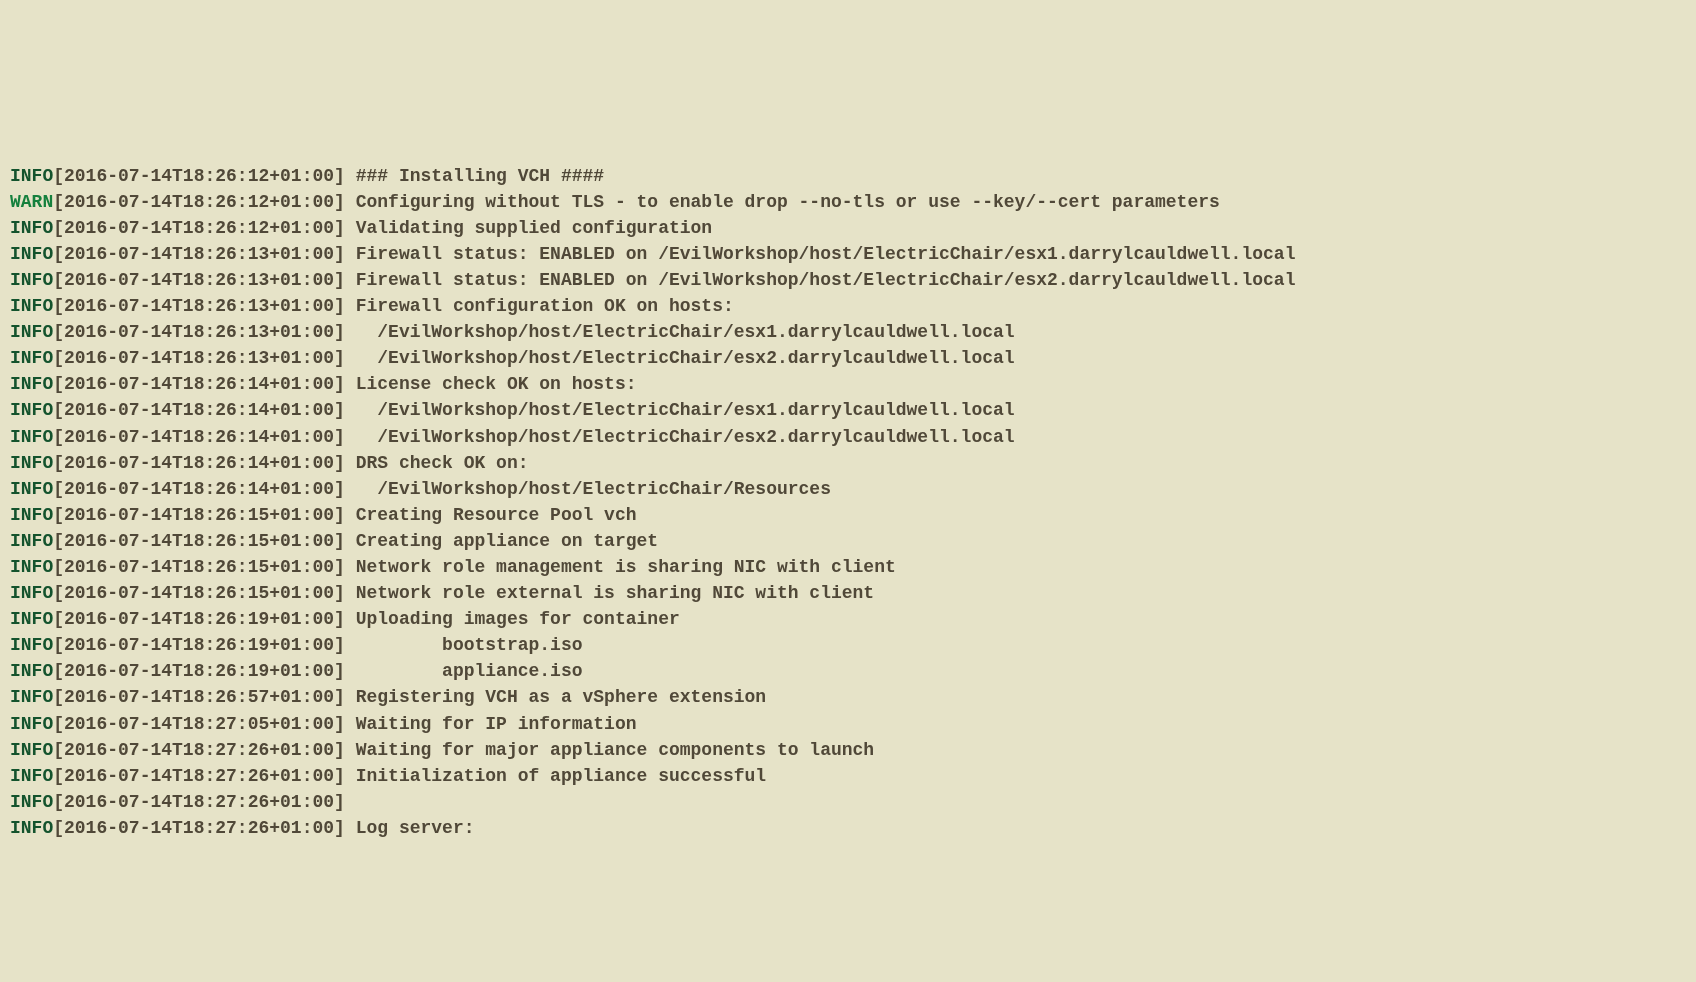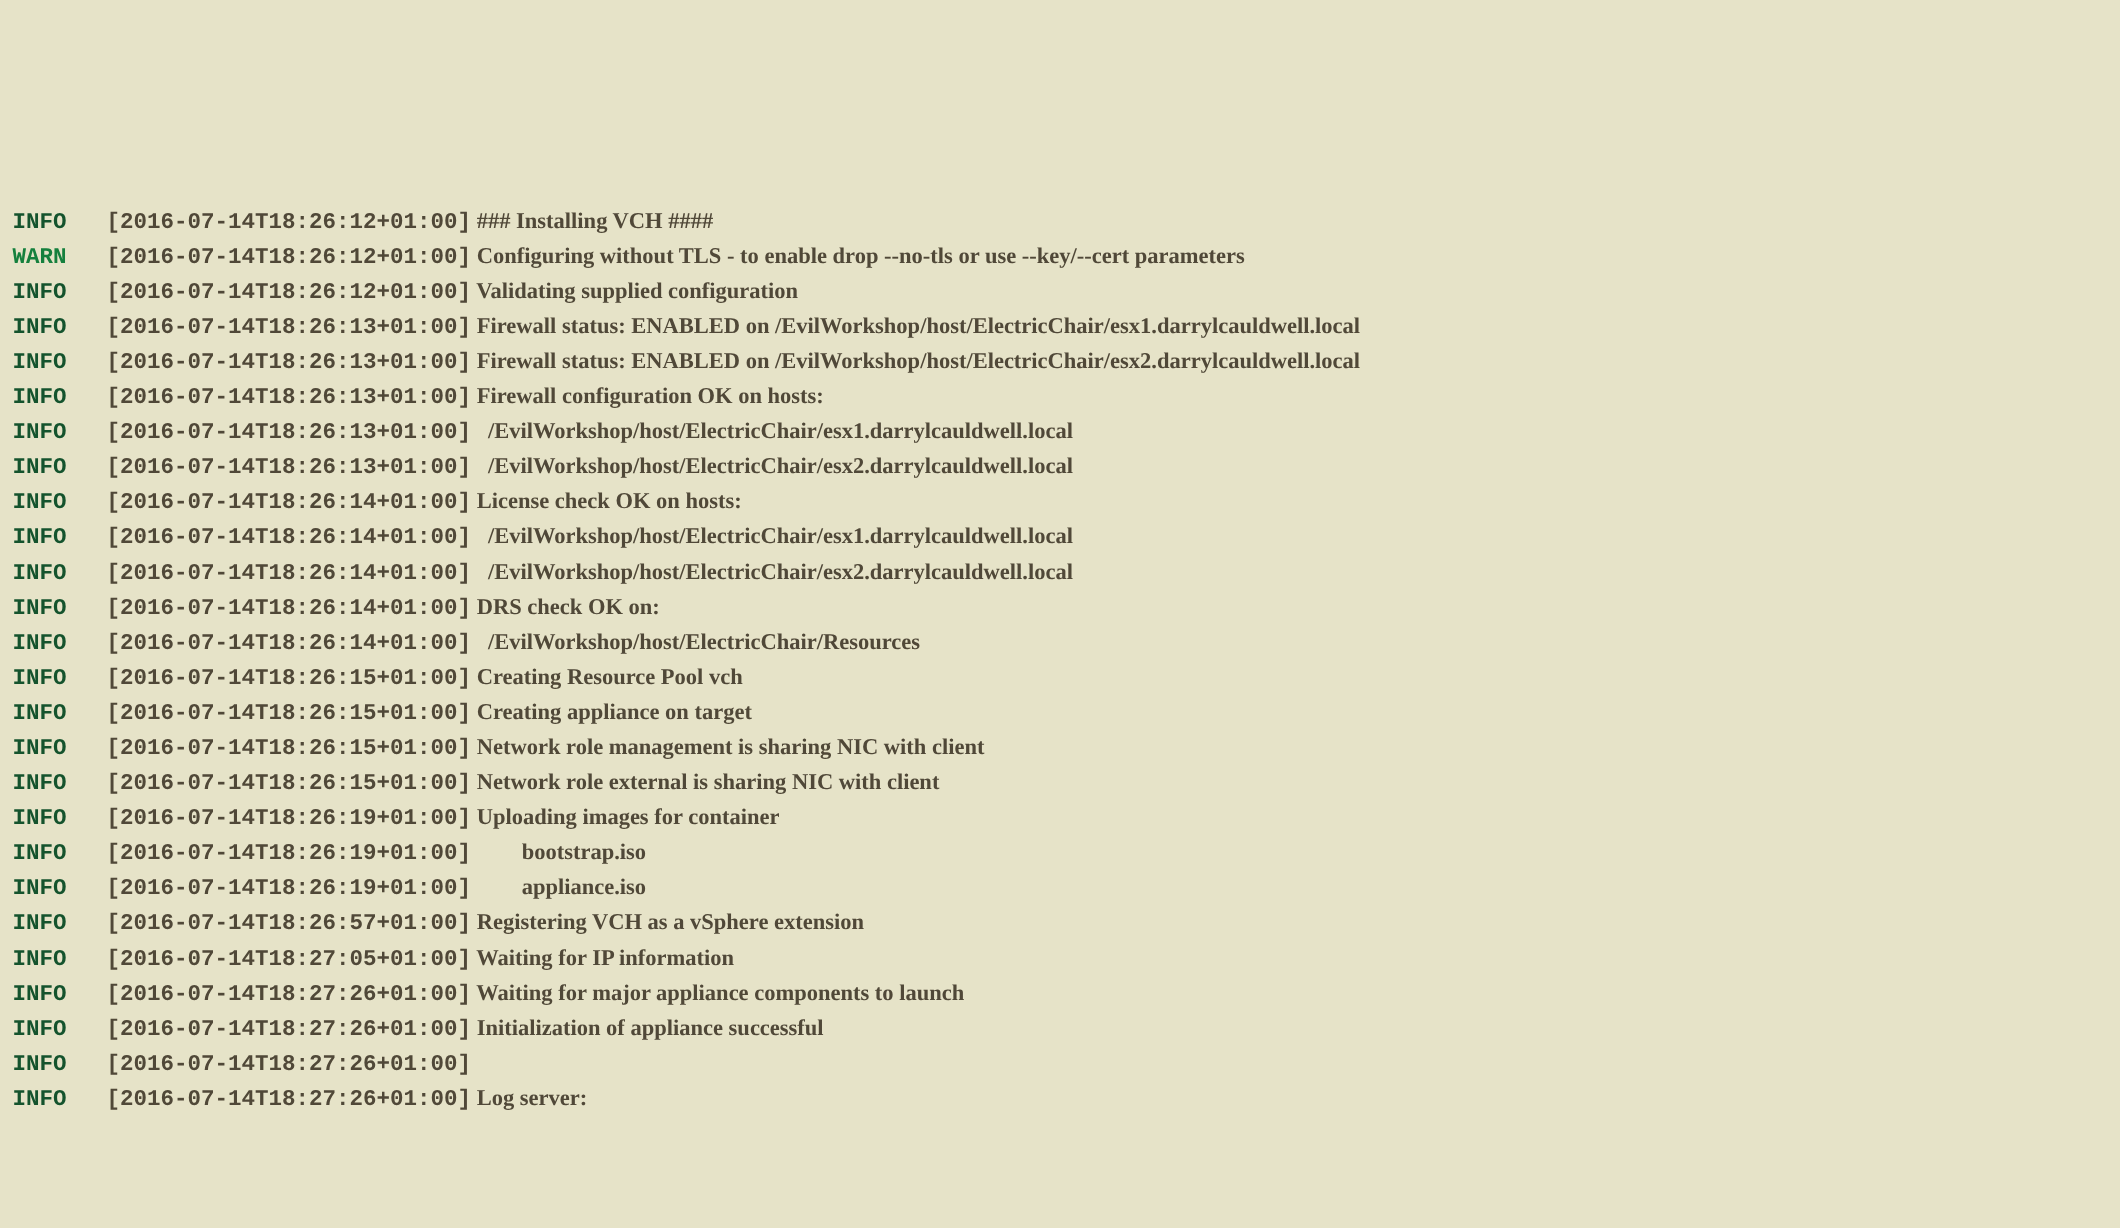--- a/index.html
+++ b/index.html
@@ -29,25 +29,23 @@
       color: #504838;
     }
     .level-info {
       color: #14532d;
     }
     .level-warn {
       color: #15803d;
     }
     .timestamp {
       color: #504838;
-      padding-left: 32px;
     }
     .msg {
       color: #504838;
-      font-family: Liberation Serif, serif;
     }
   </style>
 </head>
 <body>
 
 
 
 <div class="terminal">
   <div id="log-container"><span class="line"><span class="level-info">INFO</span><span class="timestamp">[2016-07-14T18:26:12+01:00]</span><span class="msg"> ### Installing VCH ####</span></span><span class="line"><span class="level-warn">WARN</span><span class="timestamp">[2016-07-14T18:26:12+01:00]</span><span class="msg"> Configuring without TLS - to enable drop --no-tls or use --key/--cert parameters</span></span><span class="line"><span class="level-info">INFO</span><span class="timestamp">[2016-07-14T18:26:12+01:00]</span><span class="msg"> Validating supplied configuration</span></span><span class="line"><span class="level-info">INFO</span><span class="timestamp">[2016-07-14T18:26:13+01:00]</span><span class="msg"> Firewall status: ENABLED on /EvilWorkshop/host/ElectricChair/esx1.darrylcauldwell.local</span></span><span class="line"><span class="level-info">INFO</span><span class="timestamp">[2016-07-14T18:26:13+01:00]</span><span class="msg"> Firewall status: ENABLED on /EvilWorkshop/host/ElectricChair/esx2.darrylcauldwell.local</span></span><span class="line"><span class="level-info">INFO</span><span class="timestamp">[2016-07-14T18:26:13+01:00]</span><span class="msg"> Firewall configuration OK on hosts:</span></span><span class="line"><span class="level-info">INFO</span><span class="timestamp">[2016-07-14T18:26:13+01:00]</span><span class="msg">   /EvilWorkshop/host/ElectricChair/esx1.darrylcauldwell.local</span></span><span class="line"><span class="level-info">INFO</span><span class="timestamp">[2016-07-14T18:26:13+01:00]</span><span class="msg">   /EvilWorkshop/host/ElectricChair/esx2.darrylcauldwell.local</span></span><span class="line"><span class="level-info">INFO</span><span class="timestamp">[2016-07-14T18:26:14+01:00]</span><span class="msg"> License check OK on hosts:</span></span><span class="line"><span class="level-info">INFO</span><span class="timestamp">[2016-07-14T18:26:14+01:00]</span><span class="msg">   /EvilWorkshop/host/ElectricChair/esx1.darrylcauldwell.local</span></span><span class="line"><span class="level-info">INFO</span><span class="timestamp">[2016-07-14T18:26:14+01:00]</span><span class="msg">   /EvilWorkshop/host/ElectricChair/esx2.darrylcauldwell.local</span></span><span class="line"><span class="level-info">INFO</span><span class="timestamp">[2016-07-14T18:26:14+01:00]</span><span class="msg"> DRS check OK on:</span></span><span class="line"><span class="level-info">INFO</span><span class="timestamp">[2016-07-14T18:26:14+01:00]</span><span class="msg">   /EvilWorkshop/host/ElectricChair/Resources</span></span><span class="line"><span class="level-info">INFO</span><span class="timestamp">[2016-07-14T18:26:15+01:00]</span><span class="msg"> Creating Resource Pool vch</span></span><span class="line"><span class="level-info">INFO</span><span class="timestamp">[2016-07-14T18:26:15+01:00]</span><span class="msg"> Creating appliance on target</span></span><span class="line"><span class="level-info">INFO</span><span class="timestamp">[2016-07-14T18:26:15+01:00]</span><span class="msg"> Network role management is sharing NIC with client</span></span><span class="line"><span class="level-info">INFO</span><span class="timestamp">[2016-07-14T18:26:15+01:00]</span><span class="msg"> Network role external is sharing NIC with client</span></span><span class="line"><span class="level-info">INFO</span><span class="timestamp">[2016-07-14T18:26:19+01:00]</span><span class="msg"> Uploading images for container</span></span><span class="line"><span class="level-info">INFO</span><span class="timestamp">[2016-07-14T18:26:19+01:00]</span><span class="msg">         bootstrap.iso</span></span><span class="line"><span class="level-info">INFO</span><span class="timestamp">[2016-07-14T18:26:19+01:00]</span><span class="msg">         appliance.iso</span></span><span class="line"><span class="level-info">INFO</span><span class="timestamp">[2016-07-14T18:26:57+01:00]</span><span class="msg"> Registering VCH as a vSphere extension</span></span><span class="line"><span class="level-info">INFO</span><span class="timestamp">[2016-07-14T18:27:05+01:00]</span><span class="msg"> Waiting for IP information</span></span><span class="line"><span class="level-info">INFO</span><span class="timestamp">[2016-07-14T18:27:26+01:00]</span><span class="msg"> Waiting for major appliance components to launch</span></span><span class="line"><span class="level-info">INFO</span><span class="timestamp">[2016-07-14T18:27:26+01:00]</span><span class="msg"> Initialization of appliance successful</span></span><span class="line"><span class="level-info">INFO</span><span class="timestamp">[2016-07-14T18:27:26+01:00]</span><span class="msg"></span></span><span class="line"><span class="level-info">INFO</span><span class="timestamp">[2016-07-14T18:27:26+01:00]</span><span class="msg"> Log server:</span></span></div>
 </div>

